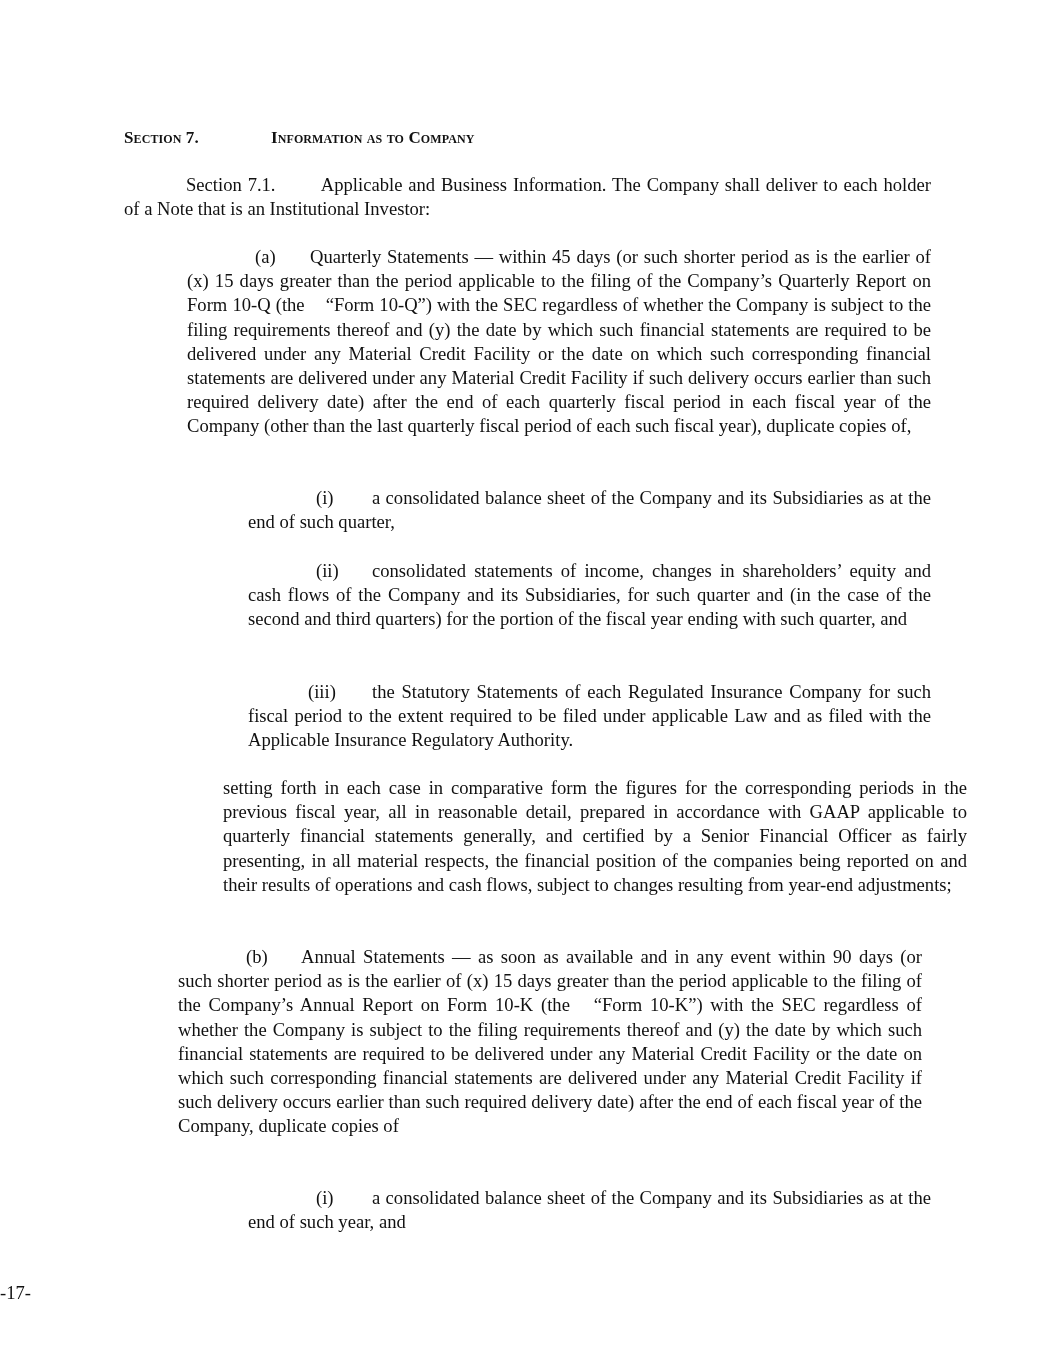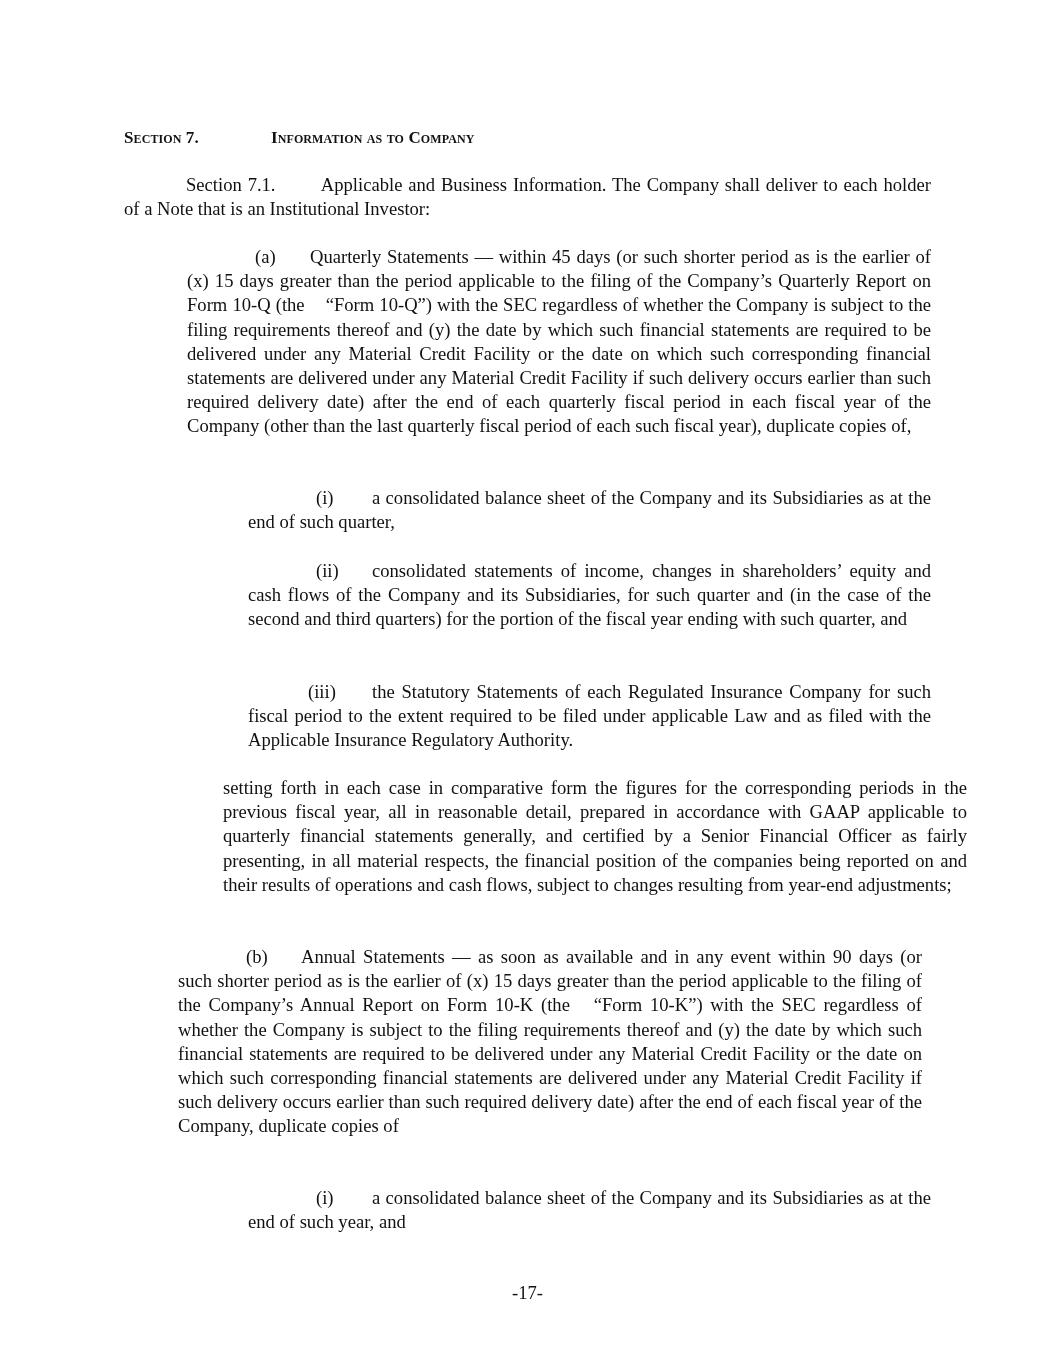--- a/index.html
+++ b/index.html
@@ -25,21 +25,21 @@
     .tail { left: 187px; top: 776px; width: 744px; margin-left: 36px; }
     .pb { left: 178px; top: 945px; width: 744px; text-indent: 68px; }
     .s4 { top: 1186px; }
     .label { display: inline-block; width: 56px; text-indent: 0; }
     .label-a { display: inline-block; width: 55px; text-indent: 0; }
     .label-iii { display: inline-block; width: 64px; text-indent: 0; }
     .bold { font-weight: normal; margin-left: 16px; }
     .ital { }
     .footer {
       position: absolute; left: 0; top: 1281px; width: 1055px;
-      text-align: center; padding-left: 0;
+      padding-left: 0;
     }
     .footer span { position: relative; left: 0; }
   </style>
 </head>
 <body>
 
 <div class="page">
 
   <div class="heading">
     <span class="num sc">Section 7.</span><span class="sc">Information as to Company</span>

